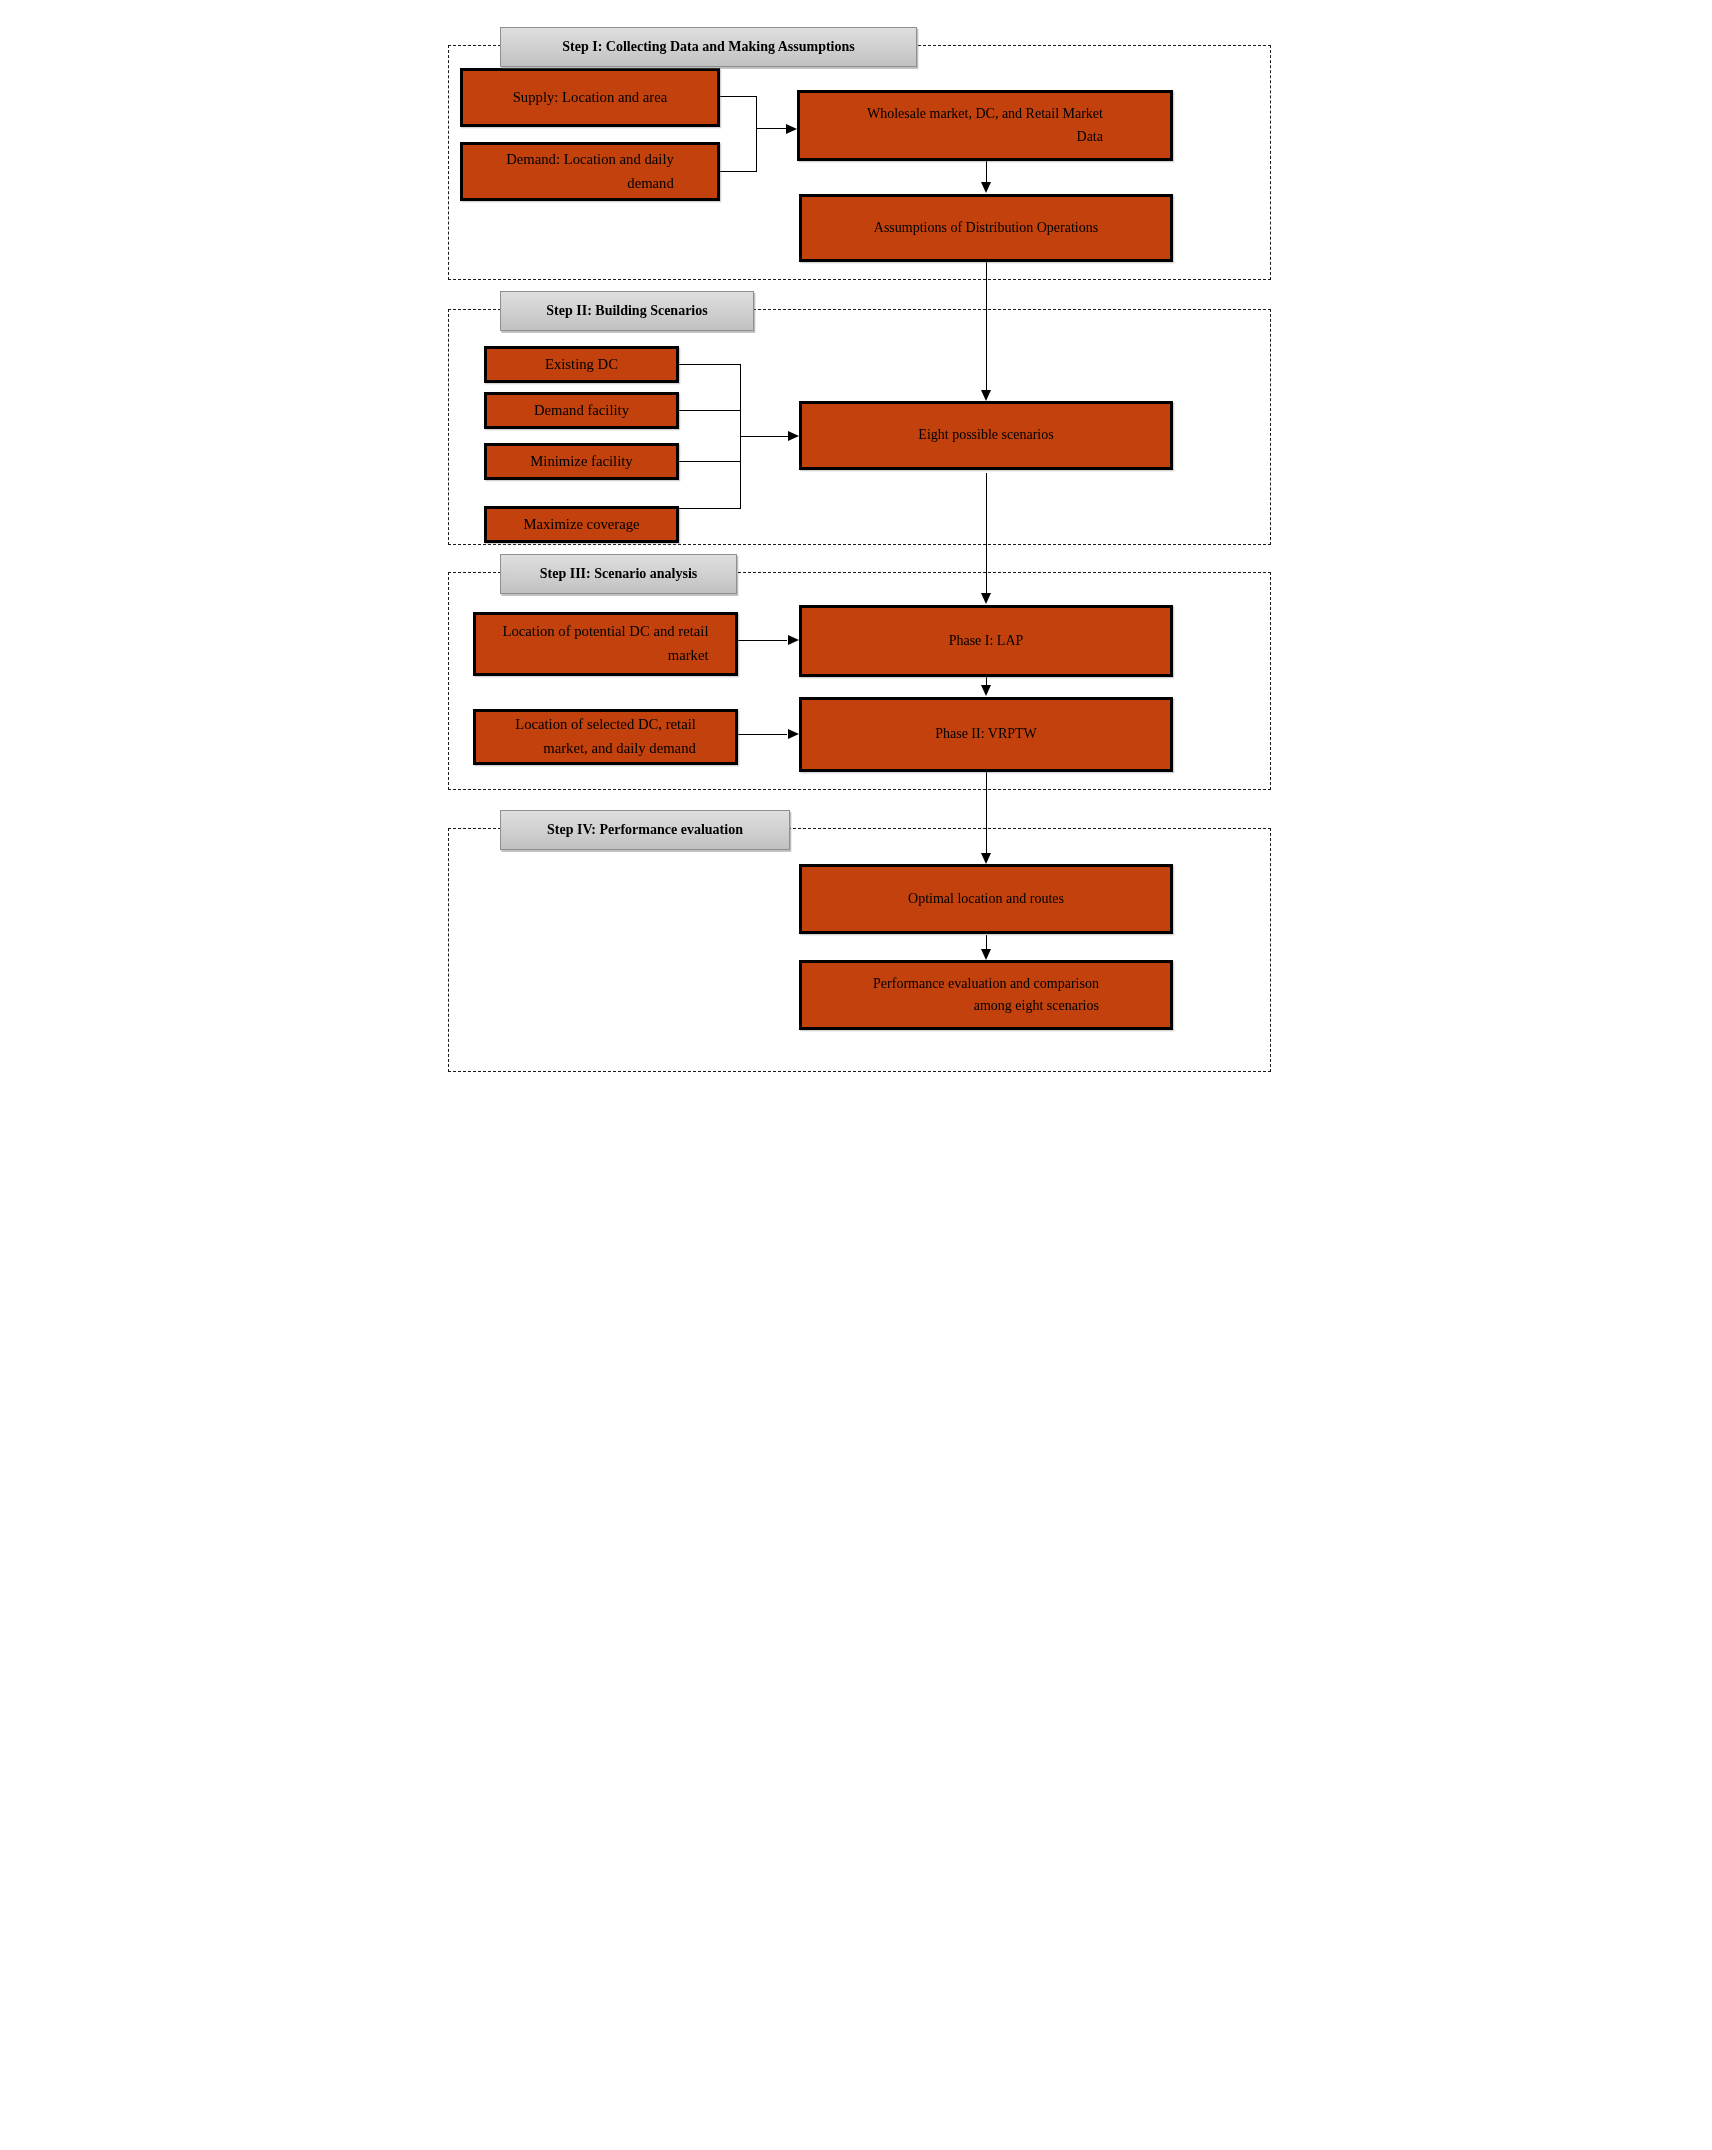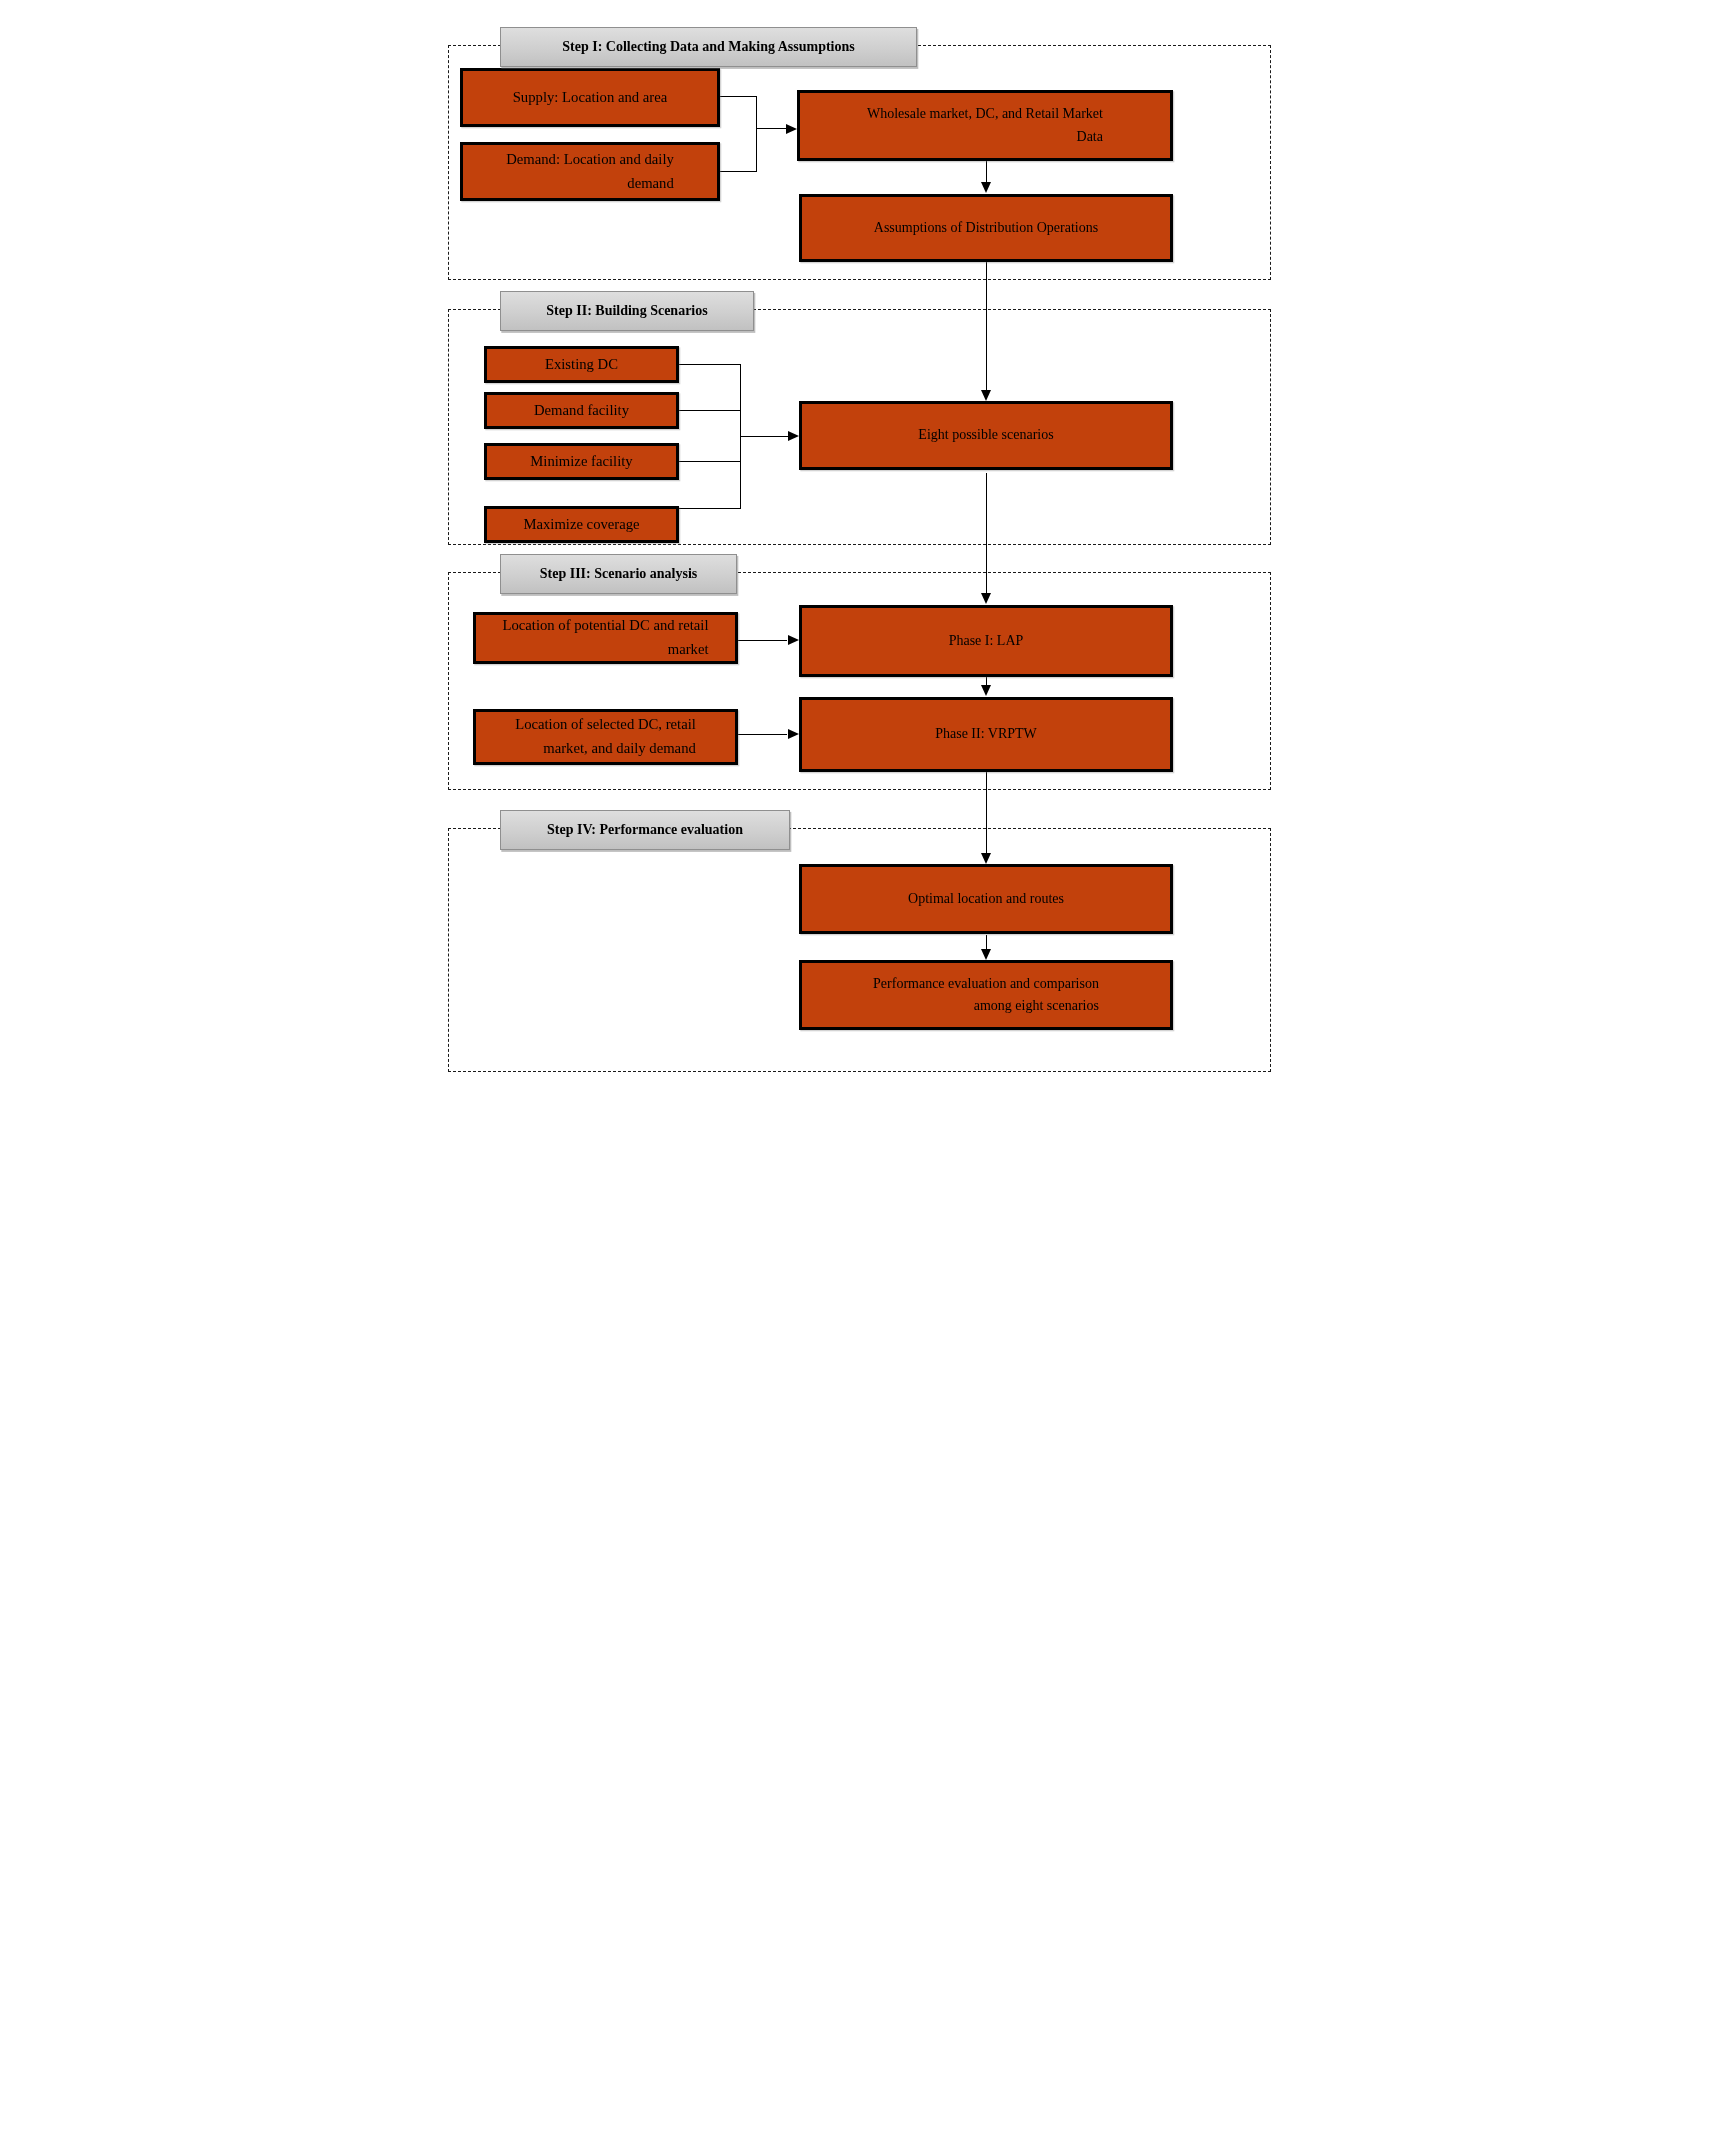--- a/index.html
+++ b/index.html
@@ -115,21 +115,21 @@
   <div class="box big" style="left:369px;top:90px;width:376px;height:71px;">Wholesale market, DC, and Retail Market
 Data</div>
   <div class="box big" style="left:371px;top:194px;width:374px;height:68px;">Assumptions of Distribution Operations</div>
 
   <div class="box small" style="left:56px;top:346px;width:195px;height:37px;">Existing DC</div>
   <div class="box small" style="left:56px;top:392px;width:195px;height:37px;">Demand facility</div>
   <div class="box small" style="left:56px;top:443px;width:195px;height:37px;">Minimize facility</div>
   <div class="box small" style="left:56px;top:490px;width:195px;height:37px;margin-top:16px;">Maximize coverage</div>
   <div class="box big" style="left:371px;top:401px;width:374px;height:69px;">Eight possible scenarios</div>
 
-  <div class="box small" style="left:45px;top:612px;width:265px;height:52px;">Location of potential DC and retail
+  <div class="box small" style="left:45px;top:612px;width:265px;height:64px;">Location of potential DC and retail
 market</div>
   <div class="box small" style="left:45px;top:709px;width:265px;height:56px;">Location of selected DC, retail
 market, and daily demand</div>
   <div class="box big" style="left:371px;top:605px;width:374px;height:72px;">Phase I: LAP</div>
   <div class="box big" style="left:371px;top:697px;width:374px;height:75px;">Phase II: VRPTW</div>
 
   <div class="box big" style="left:371px;top:864px;width:374px;height:70px;">Optimal location and routes</div>
   <div class="box big" style="left:371px;top:960px;width:374px;height:70px;">Performance evaluation and comparison
 among eight scenarios</div>
 

